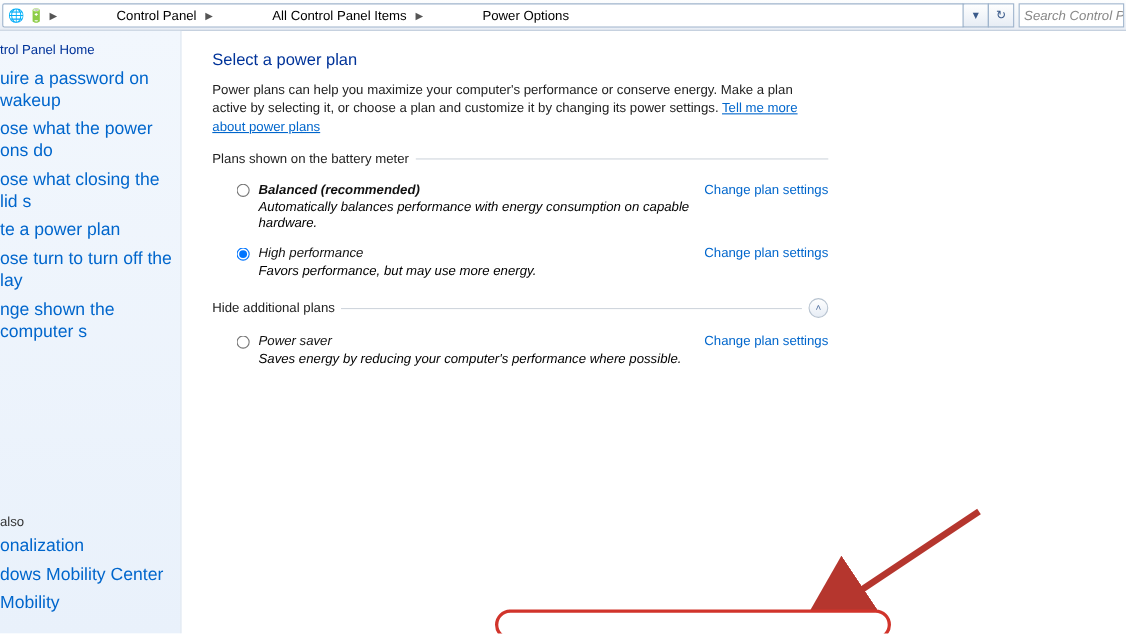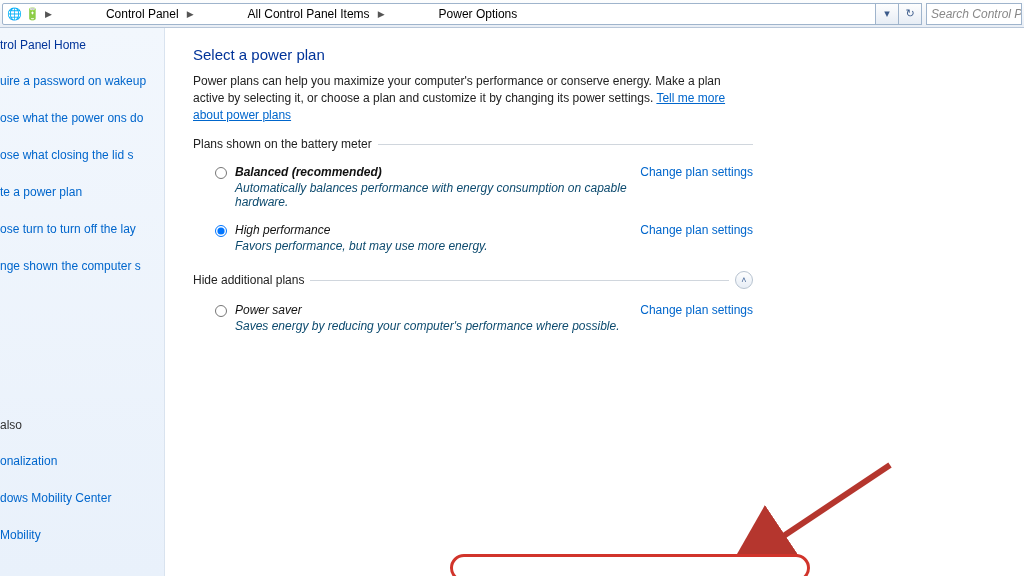--- a/index.html
+++ b/index.html
@@ -87,22 +87,22 @@
     flex-direction: column;
   }
   .sidebar-top { flex: 1; }
   .side-head {
     color: #003399;
     font-size: 12px;
     margin: 0 0 10px 0;
   }
   .side-link {
     color: #0066cc;
-    font-size: 12px;
-    margin: 22px 0;
+    font-size: 16px;
+    margin: 6px 0;
     cursor: pointer;
     line-height: 1.25;
   }
   .see-also-head {
     color: #333;
     font-size: 12px;
     margin: 8px 0 4px 0;
   }
   .main {
     flex: 1;
@@ -153,21 +153,21 @@
     padding: 4px 0 10px 22px;
   }
   .plan-radio {
     margin-top: 2px;
     margin-right: 8px;
     width: 12px; height: 12px;
   }
   .plan-body { flex: 1; font-style: italic; }
   .plan-name { font-size: 12px; color: #111; }
   .plan-name.bold { font-weight: bold; }
-  .plan-desc { font-size: 12px; color: #0c4a6e; margin-top: 2px; }
+  .plan-desc { font-size: 12px; color: #000000; margin-top: 2px; }
   .plan-link {
     color: #0066cc; font-size: 12px; cursor: pointer;
     margin-left: 12px;
     white-space: nowrap;
   }
   
   .arrow-annot {
     position: absolute;
     pointer-events: none;
   }

